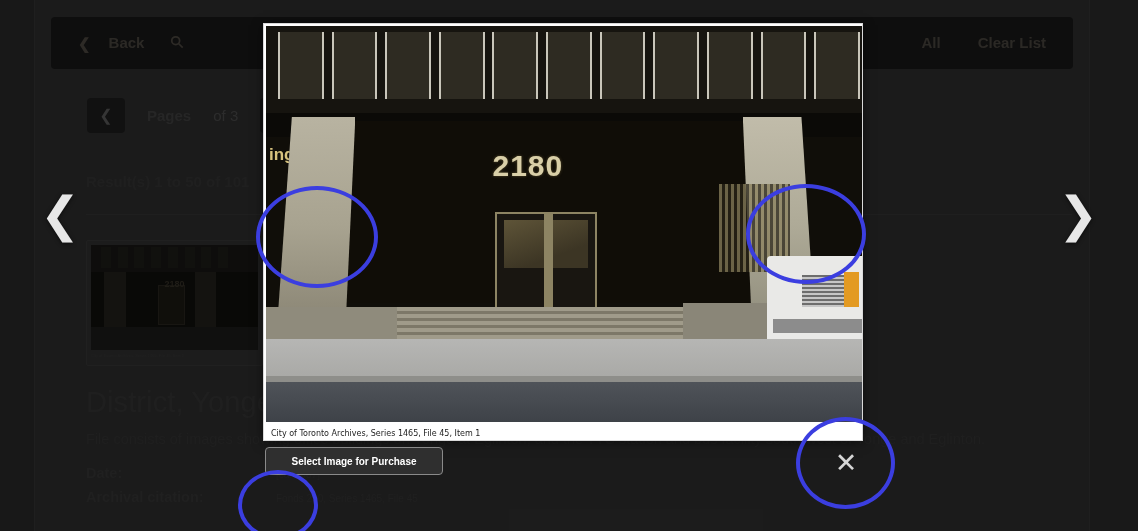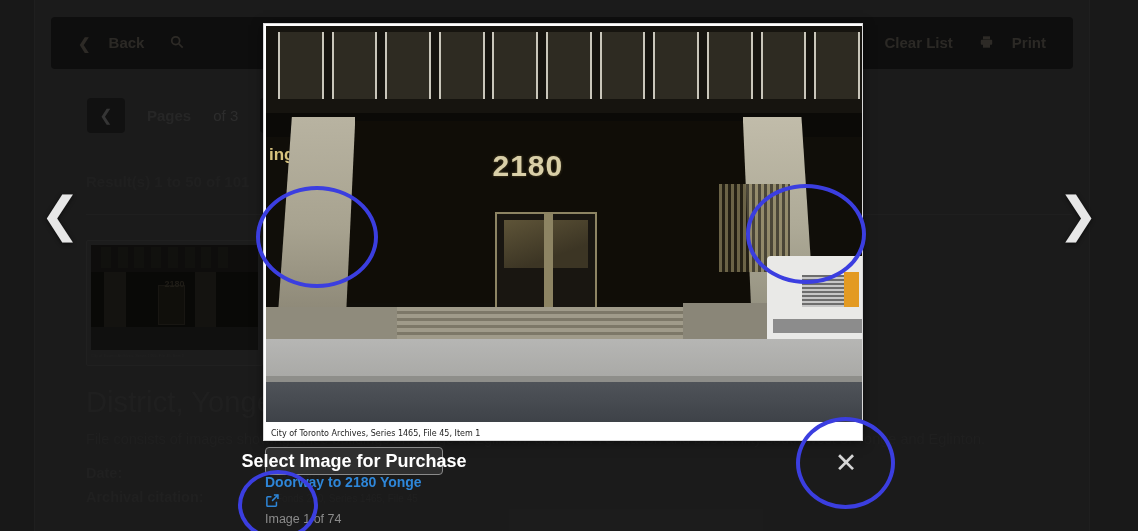--- a/index.html
+++ b/index.html
@@ -384,21 +384,21 @@
   .purchase-btn {
     position: absolute;
     left: 265px;
     top: 447px;
     width: 176px;
     height: 26px;
     background: #2f2f2f;
     border: 1px solid #8a8a8a;
     border-radius: 4px;
     color: #ffffff;
-    font-size: 18px;
+    font-size: 10px;
     font-weight: bold;
     display: flex;
     align-items: center;
     justify-content: center;
     z-index: 60;
     cursor: pointer;
     white-space: nowrap;
   }
 
   
@@ -491,30 +491,20 @@
       <div class="tb-spacer"></div>
 
       <div class="tb-item">
         <span class="lbl">All</span>
       </div>
 
       <div class="tb-item">
         <span class="lbl">Clear List</span>
       </div>
 
-      <div class="tb-item">
-        <span class="tb-icon">
-          <svg width="15" height="14" viewBox="0 0 16 16" fill="#5a534a">
-            <rect x="4" y="1.5" width="8" height="3.5"></rect>
-            <rect x="1.5" y="5.5" width="13" height="5.5" rx="1"></rect>
-            <rect x="4" y="10" width="8" height="4.5"></rect>
-          </svg>
-        </span>
-        <span class="lbl">Print</span>
-      </div>
 
     </div>
 
     <div class="pager">
       <div class="pg-btn">
         <span>❮</span>
       </div>
       <div class="pg-label">Pages</div>
       <div class="pg-of">of 3</div>
       <div class="pg-btn">
@@ -624,31 +614,20 @@
 
   <div class="lb-nav lb-prev">
     <span>❮</span>
   </div>
   <div class="lb-nav lb-next">
     <span>❯</span>
   </div>
 
   <div class="purchase-btn">Select Image for Purchase</div>
 
-  <div class="lb-linkblock">
-    <a class="lb-link">Doorway to 2180 Yonge</a>
-    <span class="lb-extlink-icon">
-      <svg width="15" height="15" viewBox="0 0 16 16" fill="none" stroke="#2e86d8" stroke-width="1.6">
-        <path d="M9.5 2.2h4.3v4.3"></path>
-        <path d="M13.8 2.2 L7.6 8.4"></path>
-        <path d="M12.2 9.3v4.0a0.9 0.9 0 0 1-0.9 0.9H2.9a0.9 0.9 0 0 1-0.9-0.9V4.9a0.9 0.9 0 0 1 0.9-0.9h4.0"></path>
-      </svg>
-    </span>
-    <div class="lb-imagecount">Image 1 of 74</div>
-  </div>
 
   <div class="lb-close">
     <span>✕</span>
   </div>
 
   <div class="annot annot-prev"></div>
   <div class="annot annot-next"></div>
   <div class="annot annot-close"></div>
   <div class="annot annot-link"></div>
 

